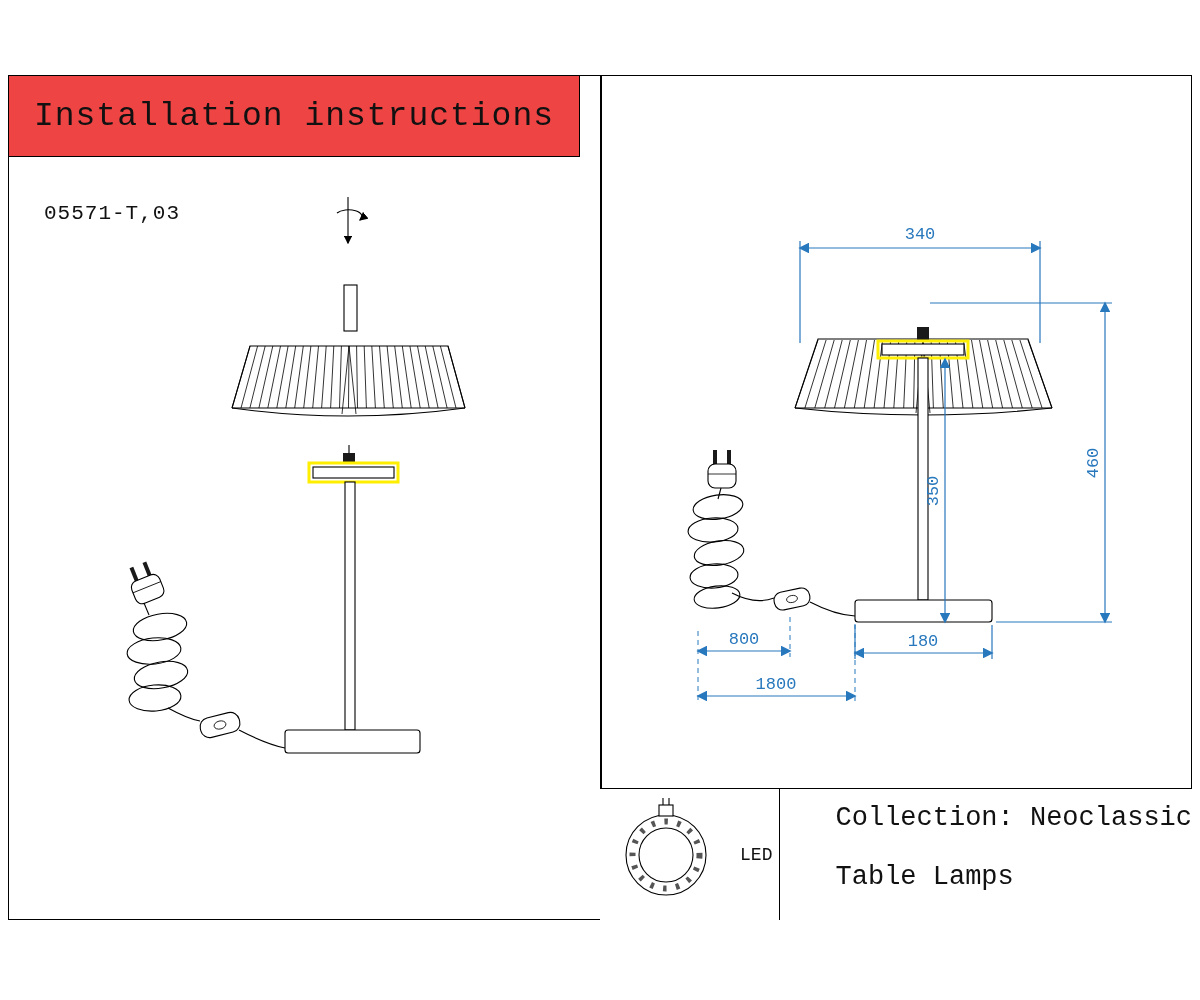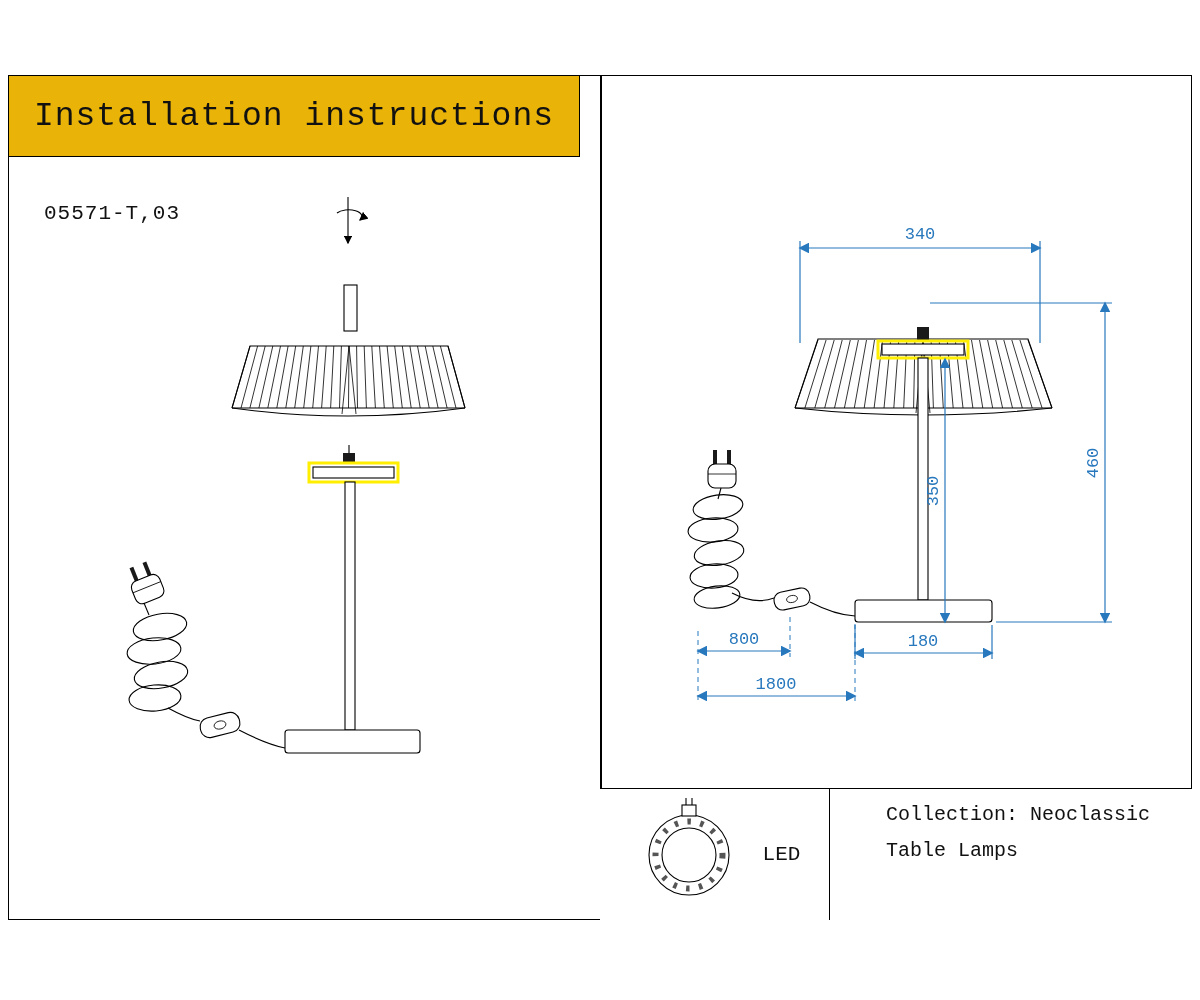--- a/index.html
+++ b/index.html
@@ -1,38 +1,38 @@
 <!DOCTYPE html>
 <html><head>
 <meta charset="utf-8">
 <style>
   *{margin:0;padding:0;box-sizing:border-box}
   html,body{background:#fff}
   body{width:1200px;height:1000px;position:relative;font-family:"Liberation Mono",monospace;color:#111}
   .abs{position:absolute}
   .outer{left:8px;top:75px;width:1184px;height:845px;border:1.5px solid #000}
   .vdiv{left:600px;top:75px;width:1.5px;height:845px;background:#000}
-  .titlebox{left:8px;top:75px;width:572px;height:82px;border:1.5px solid #000;display:flex;align-items:center;justify-content:center;background:#eab308}
+  .titlebox{left:8px;top:75px;width:572px;height:82px;border:1.5px solid #000;display:flex;align-items:center;justify-content:center;background:#ef4444}
   .title{font-size:33px;letter-spacing:1px;white-space:pre}
   .model{left:44px;top:202px;font-size:21px;letter-spacing:1px}
   svg{position:absolute;overflow:visible}
   svg text{font-family:"Liberation Mono",monospace}
   .ln{stroke:#000;stroke-width:1.1;fill:none}
   .lnthin{stroke:#000;stroke-width:0.8;fill:none}
   .fw{fill:#fff}
   .fb{fill:#1a1a1a;stroke:none}
   .dim{stroke:#2878bd;stroke-width:1.2;fill:none}
   .dimd{stroke:#2878bd;stroke-width:1;stroke-dasharray:5 4;fill:none}
   .dimtxt{fill:#2878bd;font-size:17px}
   .hl{stroke:#ffee00;stroke-width:3;fill:none}
   .specbox{left:600px;top:788px;width:592px;height:132px;border-top:1.5px solid #000;display:flex;background:#fff}
   .specleft{width:230px;border-right:1.5px solid #000;display:flex;align-items:center;justify-content:center;gap:14px}
   .specleft svg{position:static}
-  .ledlabel{font-size:21px}
-  .specright{flex:1;padding:14px 0 0 56px;display:flex;flex-direction:column;gap:13px;font-size:20px;white-space:pre}
+  .ledlabel{font-size:18px}
+  .specright{flex:1;padding:14px 0 0 56px;display:flex;flex-direction:column;gap:29px;font-size:27px;white-space:pre}
 </style>
 </head>
 <body>
 
 <div class="abs outer"></div>
 <div class="abs vdiv"></div>
 
 <div class="abs titlebox">
   <span class="title">Installation instructions</span>
 </div>

